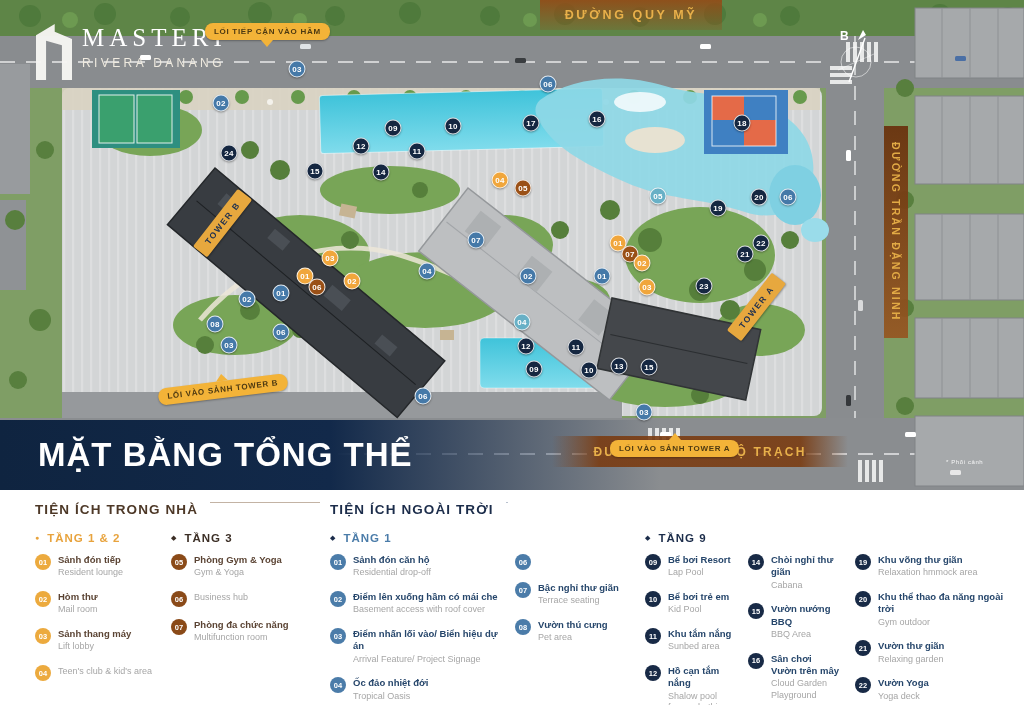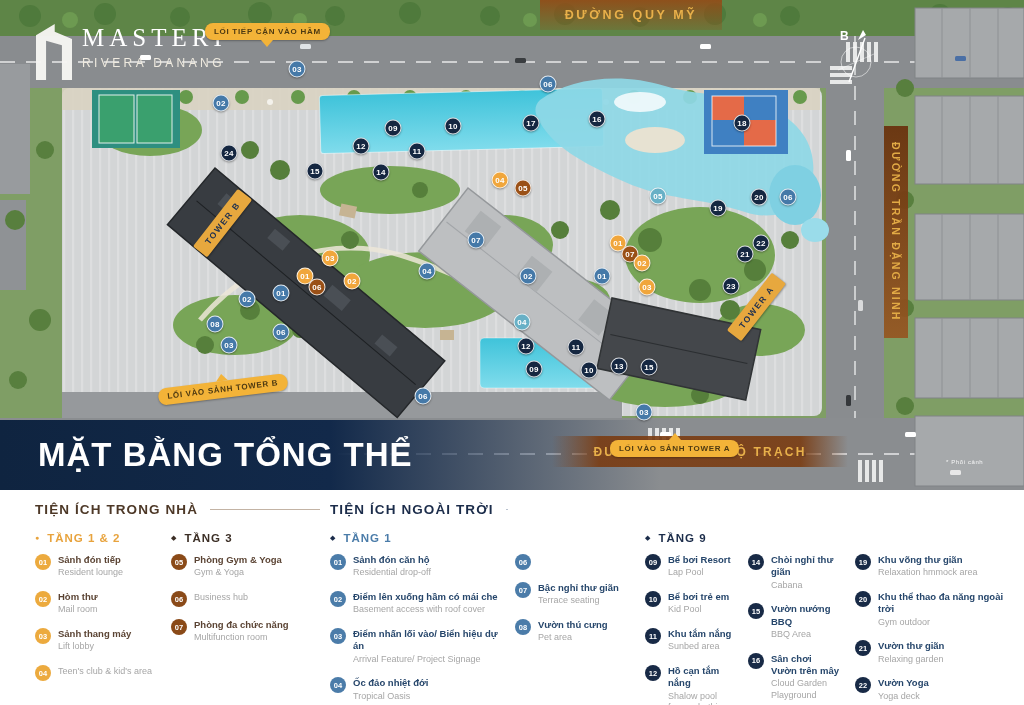--- a/index.html
+++ b/index.html
@@ -59,21 +59,21 @@
   .mk.teal  { background:#68b0c6; }
   .mk.navy  { background:#152741; }
   .mk.orange{ background:#f0a63c; }
   .mk.brown { background:#9a5016; }
 
   
   .legend { position:absolute; left:0; top:490px; width:1024px; height:215px; background:#fff; }
   .sec { position:absolute; top:12px; }
   .sec-indoor { left:35px; width:285px; }
   .sec-outdoor { left:330px; width:690px; }
-  .shdr { display:flex; align-items:center; gap:12px; margin-bottom:13px; }
+  .shdr { display:flex; align-items:flex-start; gap:12px; margin-bottom:13px; }
   .shdr .ttl { font-size:13.5px; font-weight:bold; letter-spacing:1.1px; white-space:nowrap; }
   .sec-indoor .ttl { color:#4d3827; }
   .sec-outdoor .ttl { color:#1b2c4a; }
   .shdr .ln { flex:1; border-top:1px solid #c3b3a4; }
   .sec-outdoor .shdr { width:178px; }
   .sec-outdoor .ln { border-top-color:#b9c2cf; }
   .cols { display:flex; margin-top:4px; }
   .lcol { flex:0 0 auto; }
   .subhdr { height:15px; margin-bottom:9px; display:flex; align-items:center; gap:8px; }
   .bullet { font-size:7px; line-height:1; }
@@ -371,21 +371,21 @@
         <div class="mk navy" style="left: 381px; top: 172px;">14</div>
         <div class="mk orange" style="left: 500px; top: 180px;">04</div>
         <div class="mk brown" style="left: 523px; top: 188px;">05</div>
         <div class="mk teal" style="left: 658px; top: 196px;">05</div>
         <div class="mk navy" style="left: 759px; top: 197px;">20</div>
         <div class="mk blue" style="left: 788px; top: 197px;">06</div>
         <div class="mk navy" style="left: 718px; top: 208px;">19</div>
         <div class="mk blue" style="left: 476px; top: 240px;">07</div>
         <div class="mk navy" style="left: 761px; top: 243px;">22</div>
         <div class="mk navy" style="left: 745px; top: 254px;">21</div>
-        <div class="mk navy" style="left: 731px; top: 286px;">23</div>
+        <div class="mk navy" style="left: 704px; top: 286px;">23</div>
         <div class="mk blue" style="left: 427px; top: 271px;">04</div>
         <div class="mk orange" style="left: 330px; top: 258px;">03</div>
         <div class="mk orange" style="left: 305px; top: 276px;">01</div>
         <div class="mk brown" style="left: 317px; top: 287px;">06</div>
         <div class="mk orange" style="left: 352px; top: 281px;">02</div>
         <div class="mk blue" style="left: 281px; top: 293px;">01</div>
         <div class="mk blue" style="left: 247px; top: 299px;">02</div>
         <div class="mk orange" style="left: 618px; top: 243px;">01</div>
         <div class="mk brown" style="left: 630px; top: 254px;">07</div>
         <div class="mk orange" style="left: 642px; top: 263px;">02</div>

